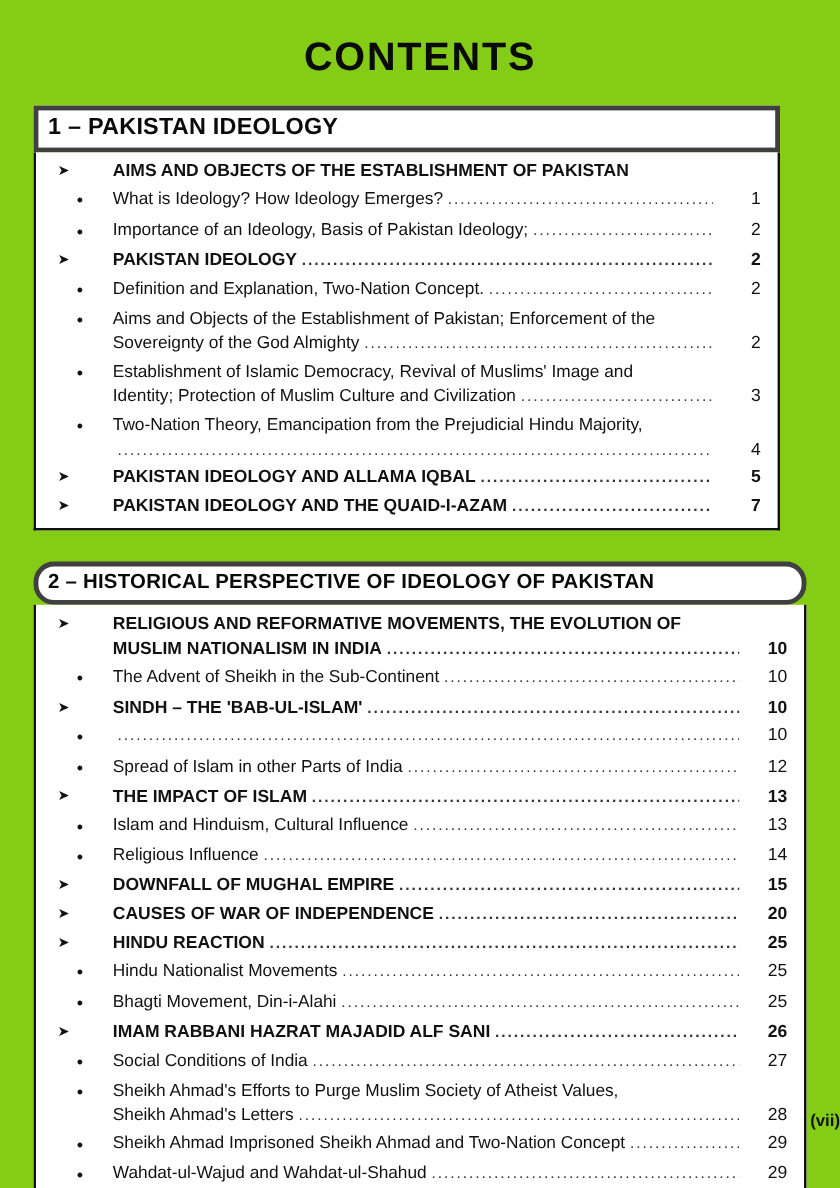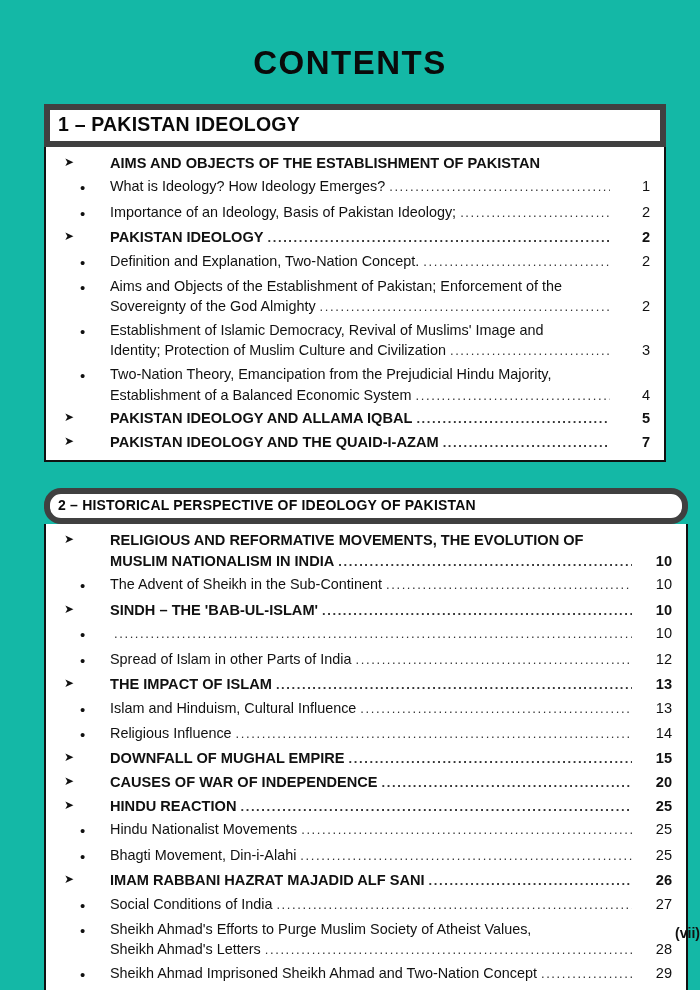--- a/index.html
+++ b/index.html
@@ -13,53 +13,53 @@
     position: relative;
     font-family: "Liberation Sans", sans-serif;
     color: #111111;
     overflow: hidden;
   }
 
   
   .page {
     position: absolute;
     inset: 0;
-    background: #14b8a6;
-    padding: 16px;
+    background: #84cc16;
+    padding: 0;
   }
 
   .page-title {
     text-align: center;
     font-size: 33px;
     font-weight: bold;
     letter-spacing: 1.5px;
     margin: 28px 0 0 0;
     font-family: "Liberation Sans", sans-serif;
     color: #0a0a0a;
   }
 
   .section {
     margin: 0 28px;
   }
   .section-1 { width: 622px; }
   .section-2 { width: 644px; }
 
   .section-header {
-    border: 6px solid #404040;
+    border: 4px solid #404040;
     padding: 3px 8px 5px 8px;
     font-weight: bold;
     font-size: 19px;
     letter-spacing: 0.2px;
     background: #fff;
     box-sizing: border-box;
     width: 100%;
     color: #0a0a0a;
   }
   .section-1 .section-header { font-size: 19.5px; }
-  .section-2 .section-header { font-size: 14px; border-radius: 17px; }
+  .section-2 .section-header { font-size: 17px; border-radius: 17px; }
 
   .section-body {
     border: 2px solid #111;
     border-top: 0;
     box-sizing: border-box;
     width: 100%;
     padding: 4px 12px 6px 10px;
     background: #fff;
   }
 
@@ -225,21 +225,20 @@
         </div>
         <div class="entry level-2">
           <div class="marker bullet">•</div>
           <div class="entry-text entry-rows">
             <div class="row">
               <span class="txt">Two-Nation Theory, Emancipation from the Prejudicial Hindu Majority,</span>
               <span style="flex: 1 1 auto;"></span>
               <span class="pagenum"></span>
             </div>
             <div class="row">
-              <span class="txt">Establishment of a Balanced Economic System</span>
               <span class="leader">........................................................................................................................</span>
               <span class="pagenum">4</span>
             </div>
           </div>
         </div>
         <div class="entry level-1">
           <div class="marker arrow">➤</div>
           <div class="entry-text entry-rows">
             <div class="row">
               <span class="txt">PAKISTAN IDEOLOGY AND ALLAMA IQBAL</span>

